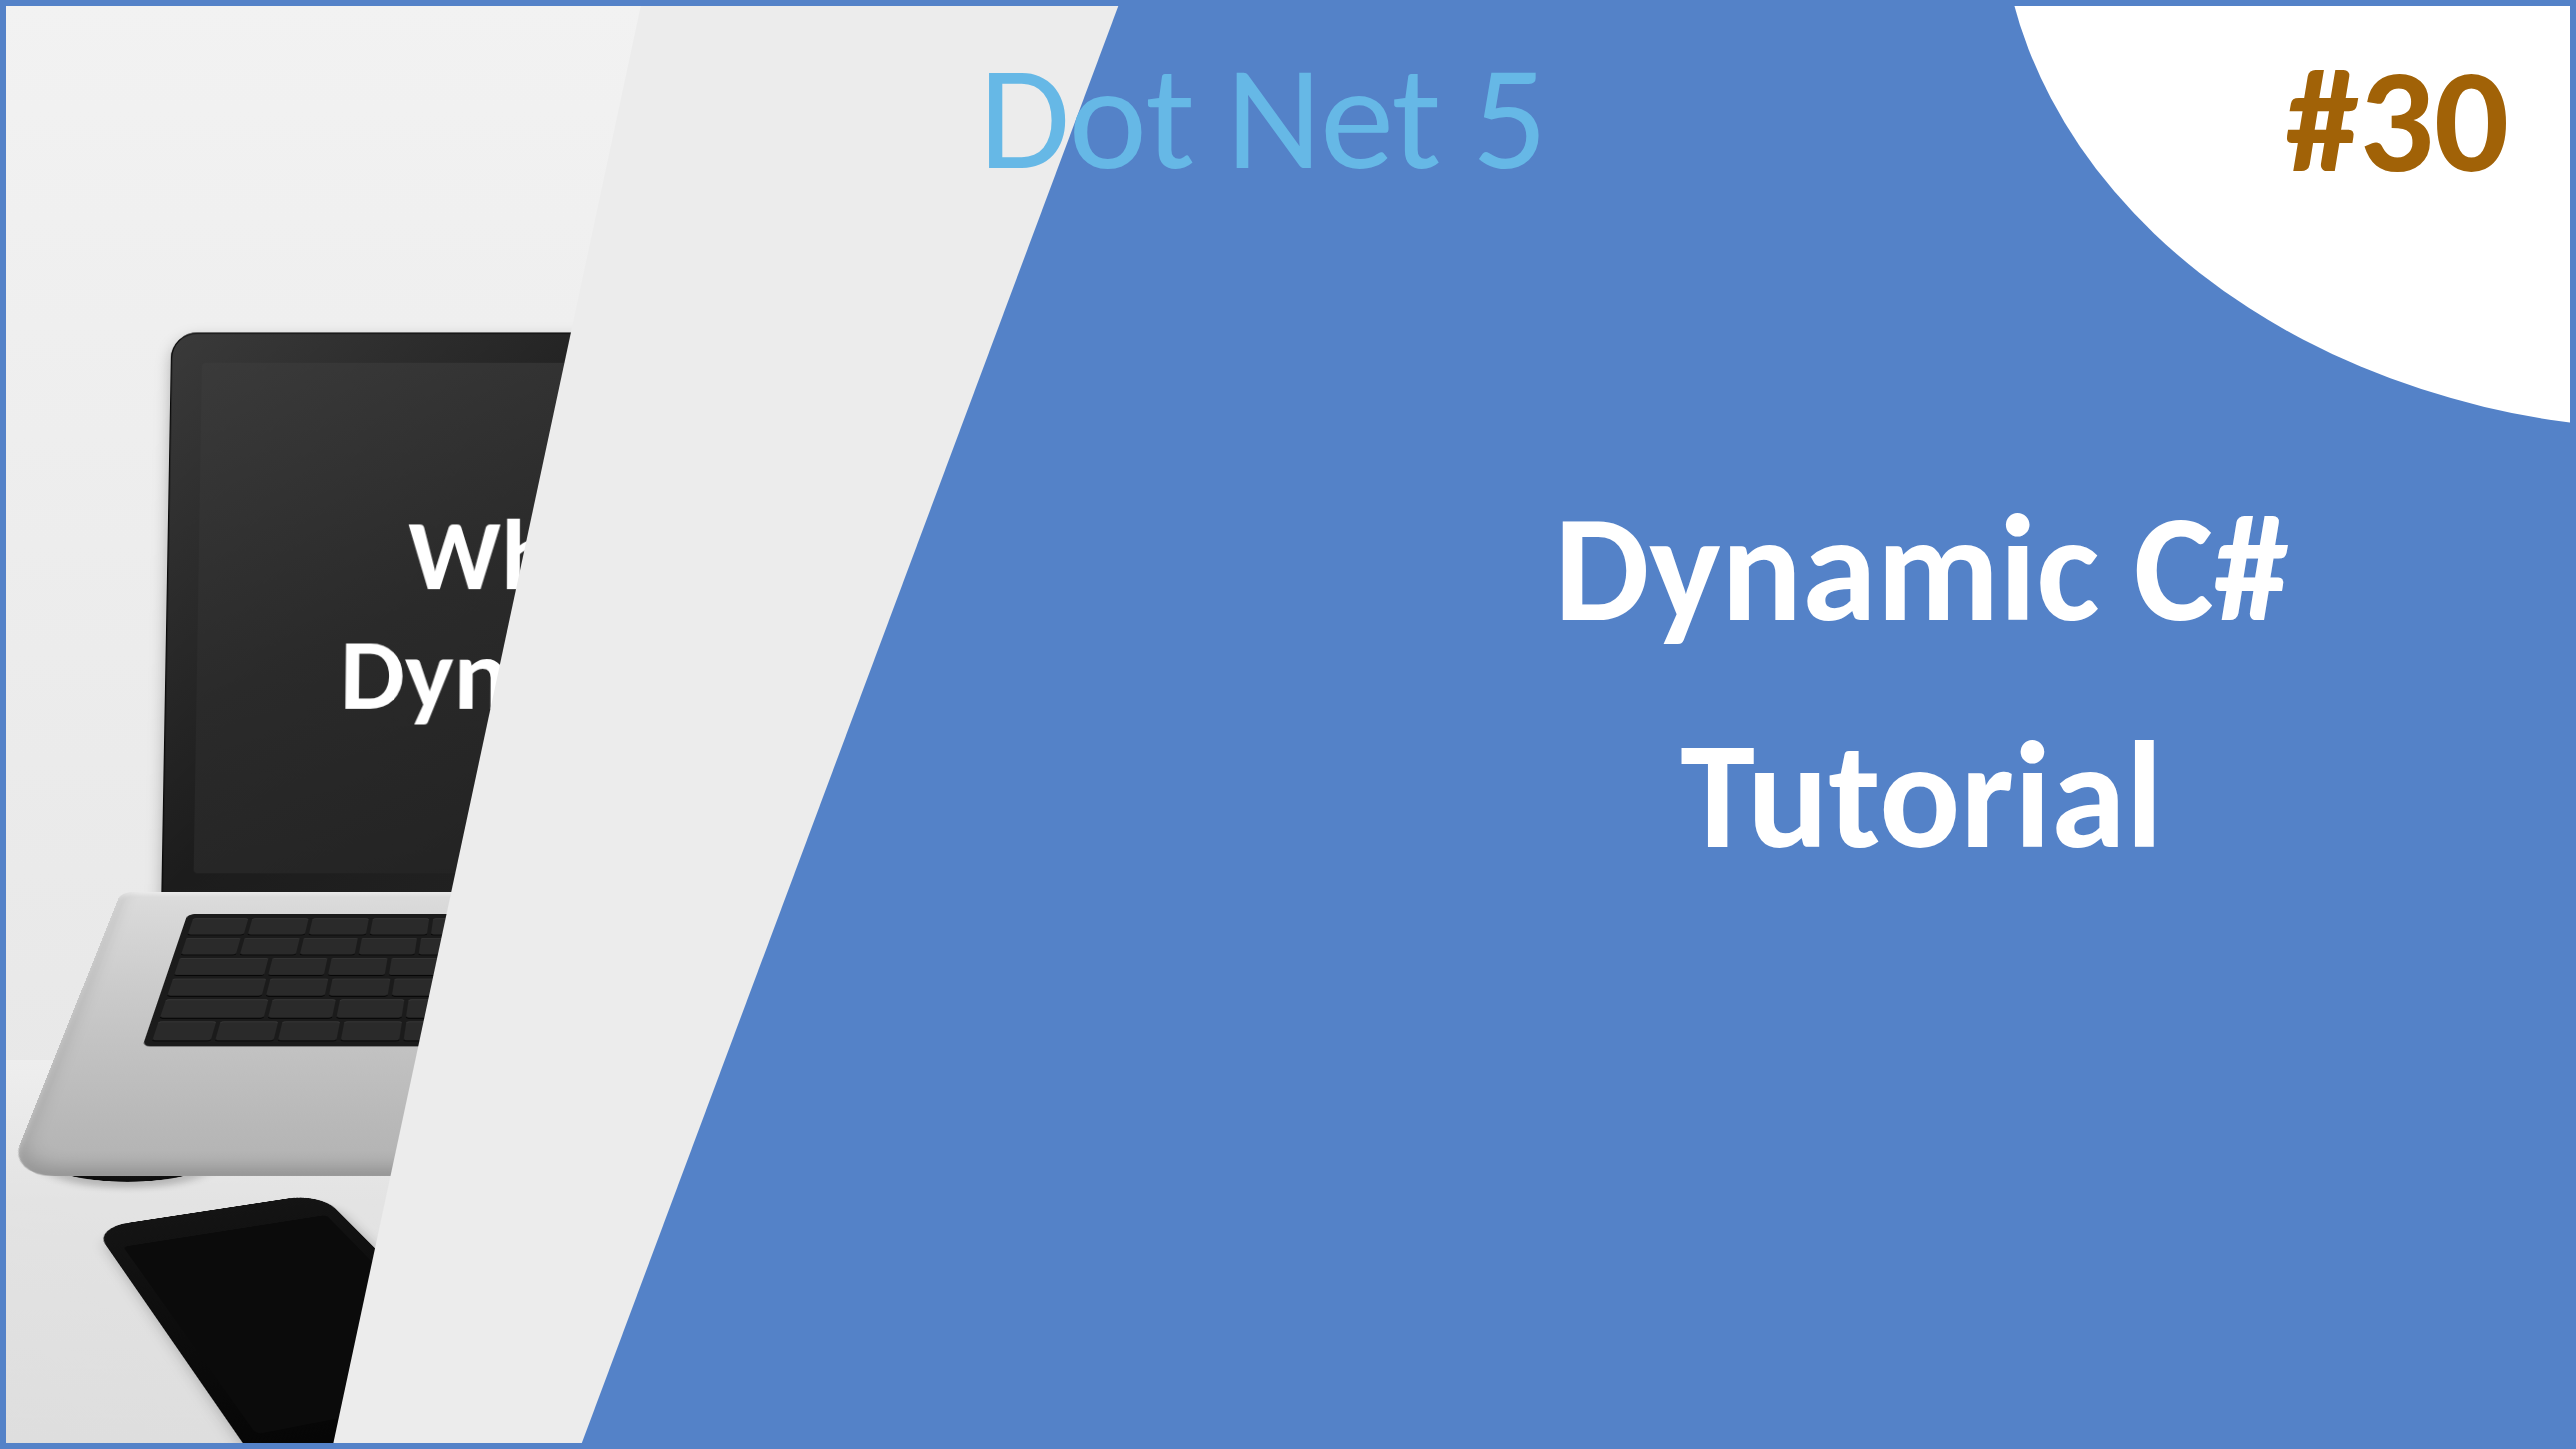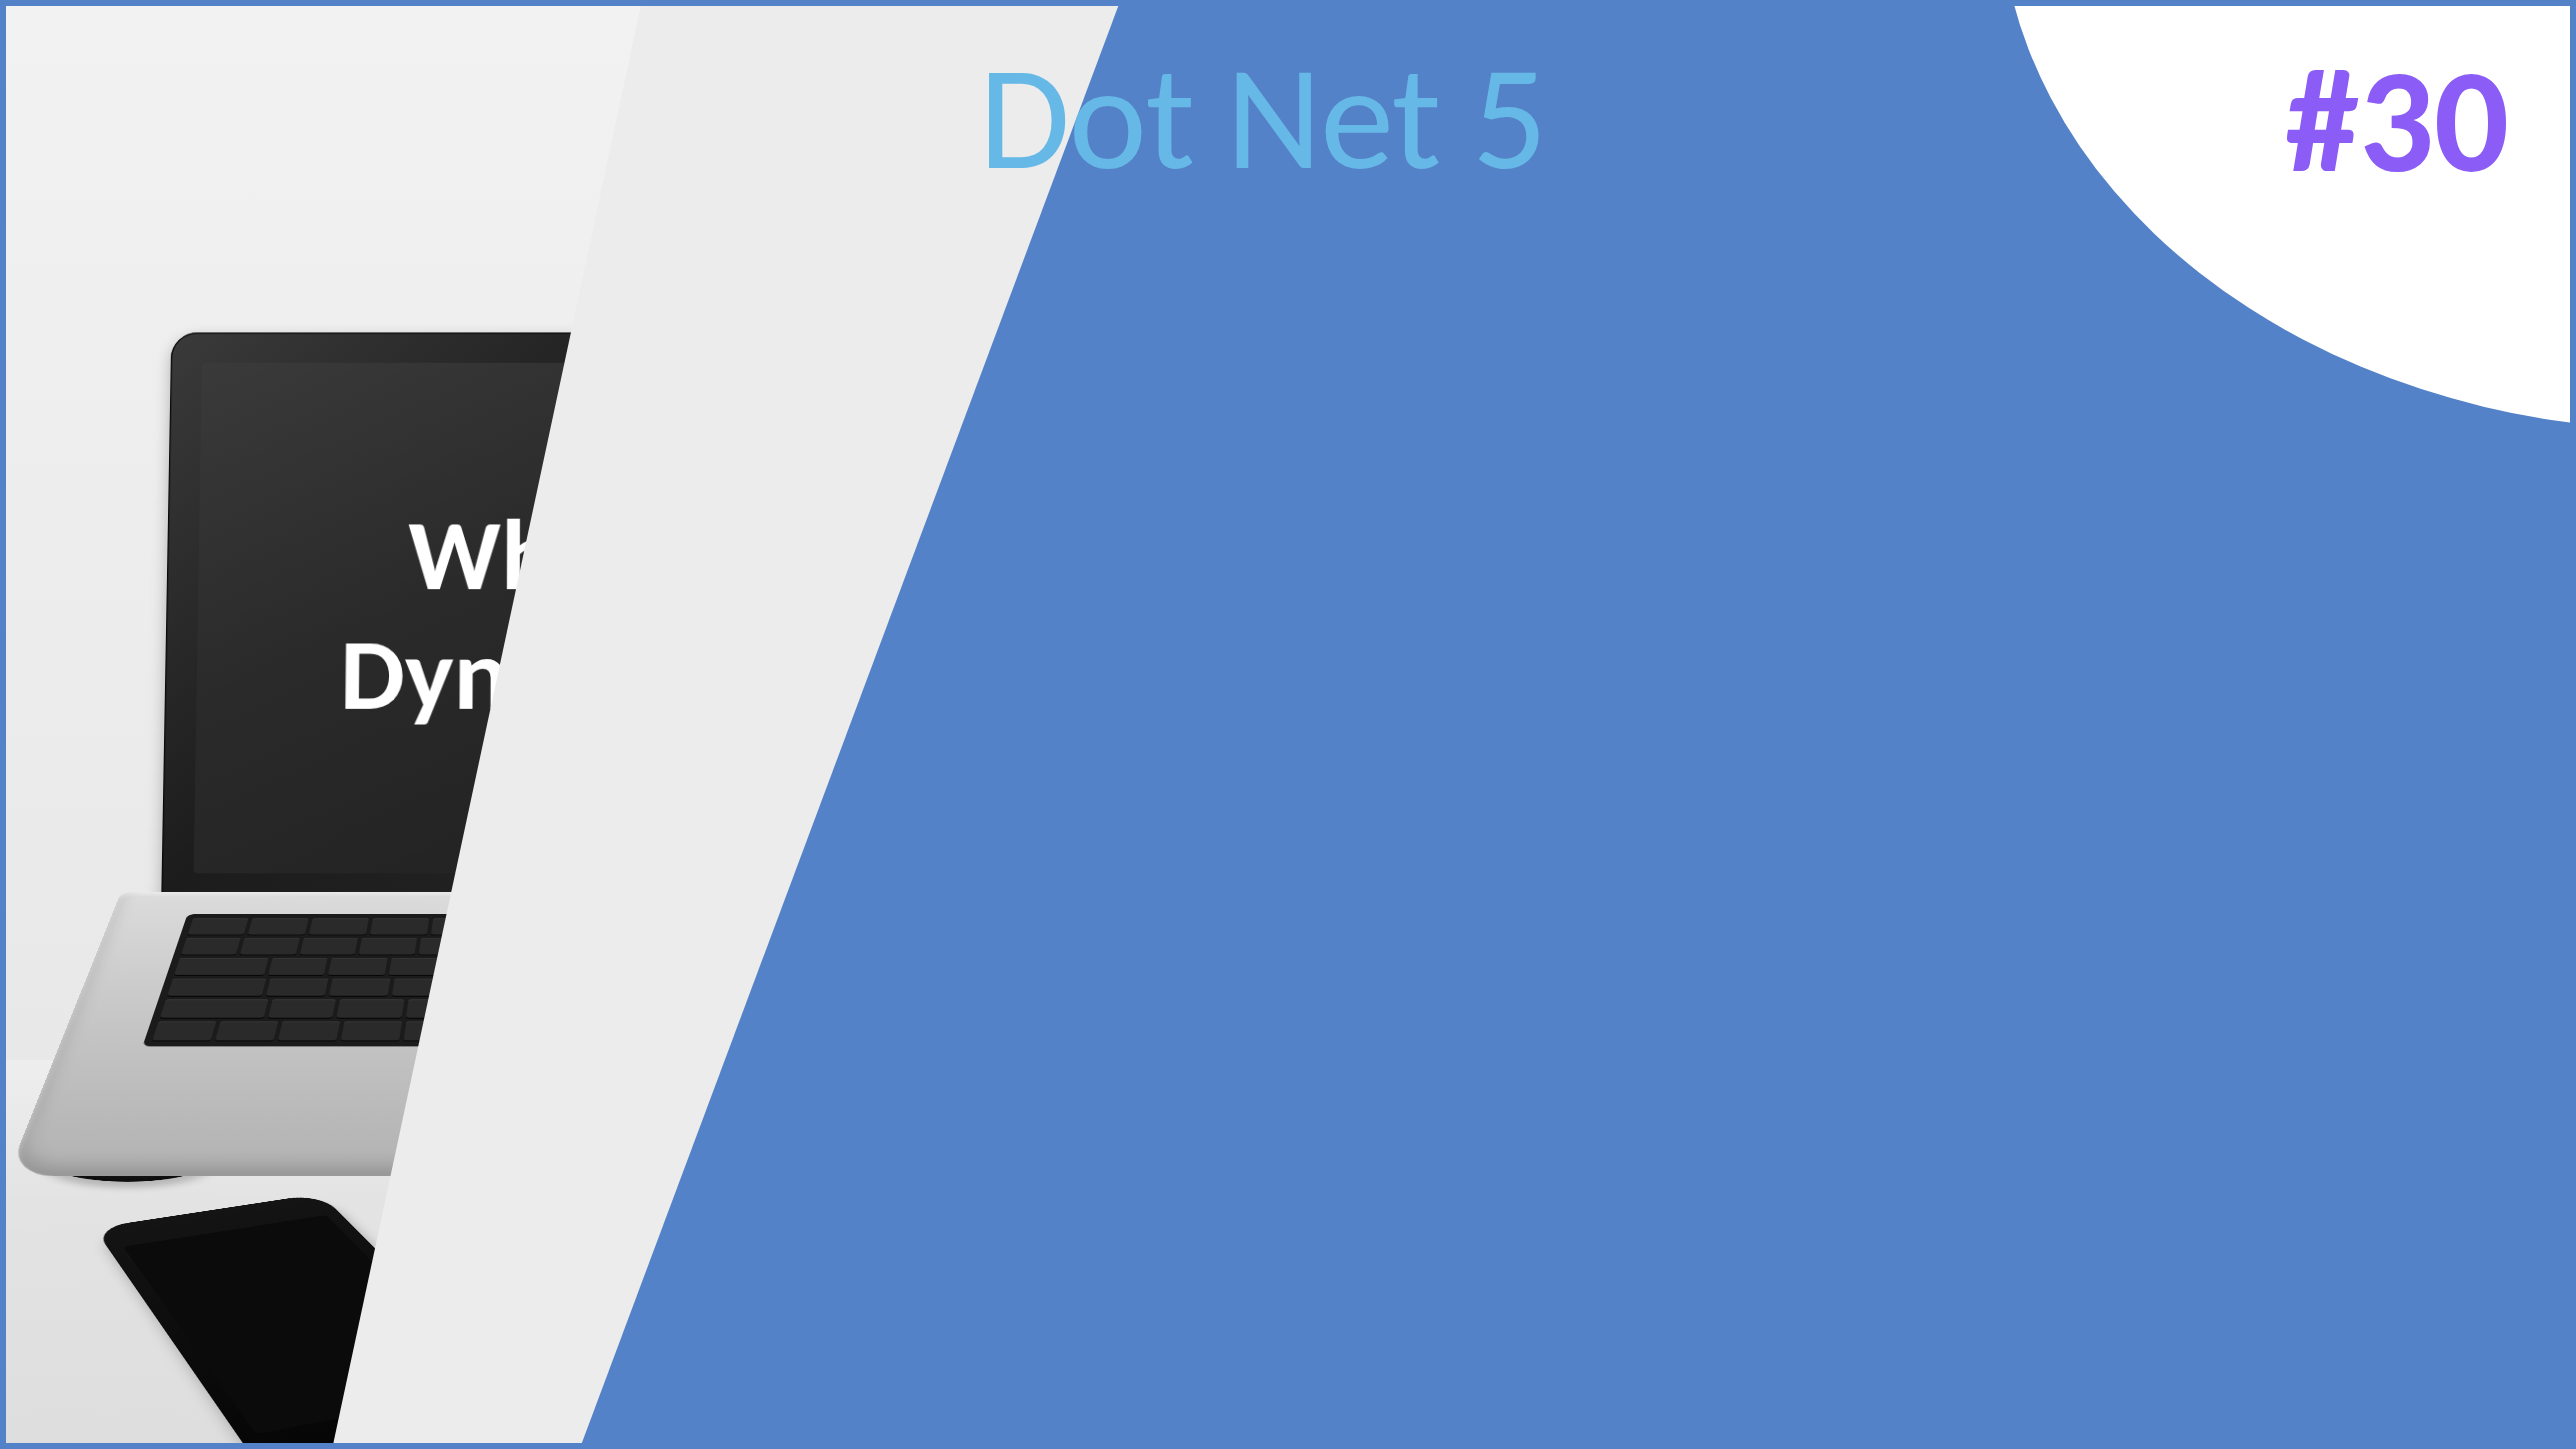--- a/index.html
+++ b/index.html
@@ -44,21 +44,21 @@
     width: 684px;
     height: 537px;
     background: #ffffff;
     border-bottom-left-radius: 100% 100%;
   }
 
   .badge {
     position: absolute;
     top: 47px;
     right: 67px;
-    color: #8b5cf6;
+    color: #a16207;
     font-weight: 700;
     font-size: 148px;
     line-height: 1;
     text-align: right;
   }
 
   .series-title {
     position: absolute;
     top: 40px;
     left: 979px;
@@ -426,16 +426,20 @@
     </div>
   </div>
 
   <div class="blue-slab"></div>
 
   <div class="corner-disc"></div>
   <div class="badge">#30</div>
 
   <div class="series-title">Dot Net 5</div>
 
+  <div class="headline">
+    <div>Dynamic C#</div>
+    <div>Tutorial</div>
+  </div>
 
   <div class="frame"></div>
 </div>
 
 
 </body></html>

